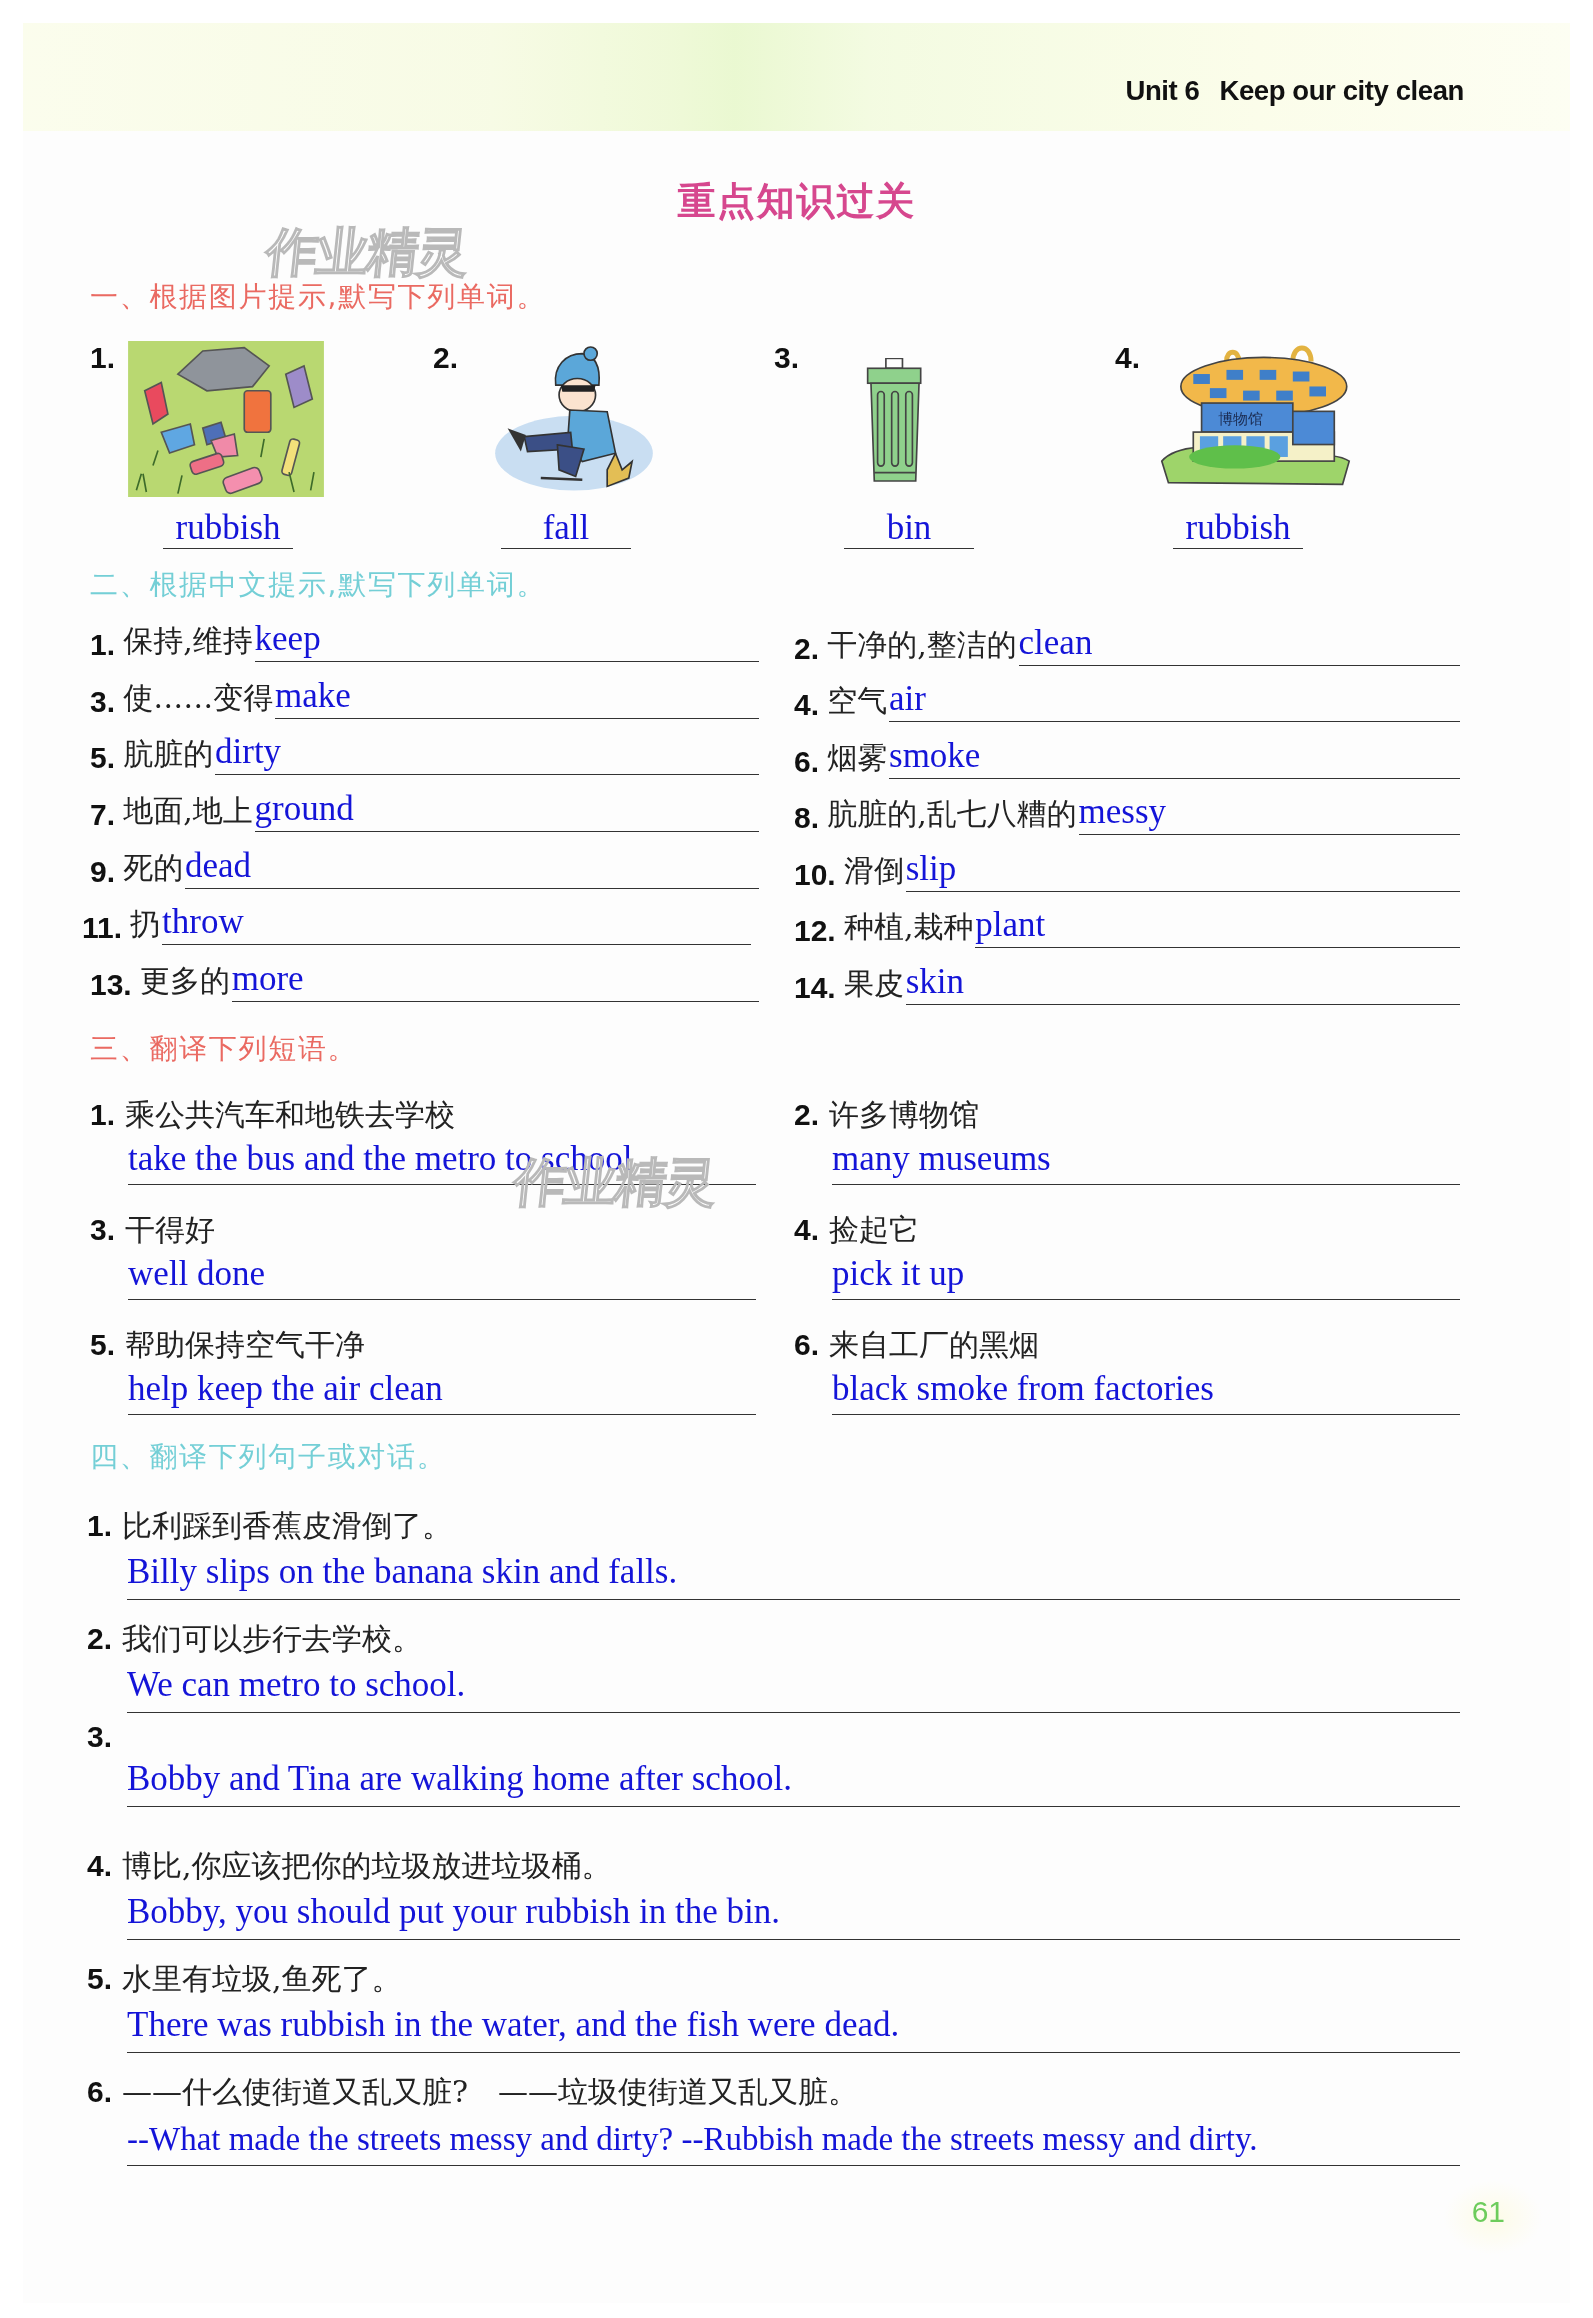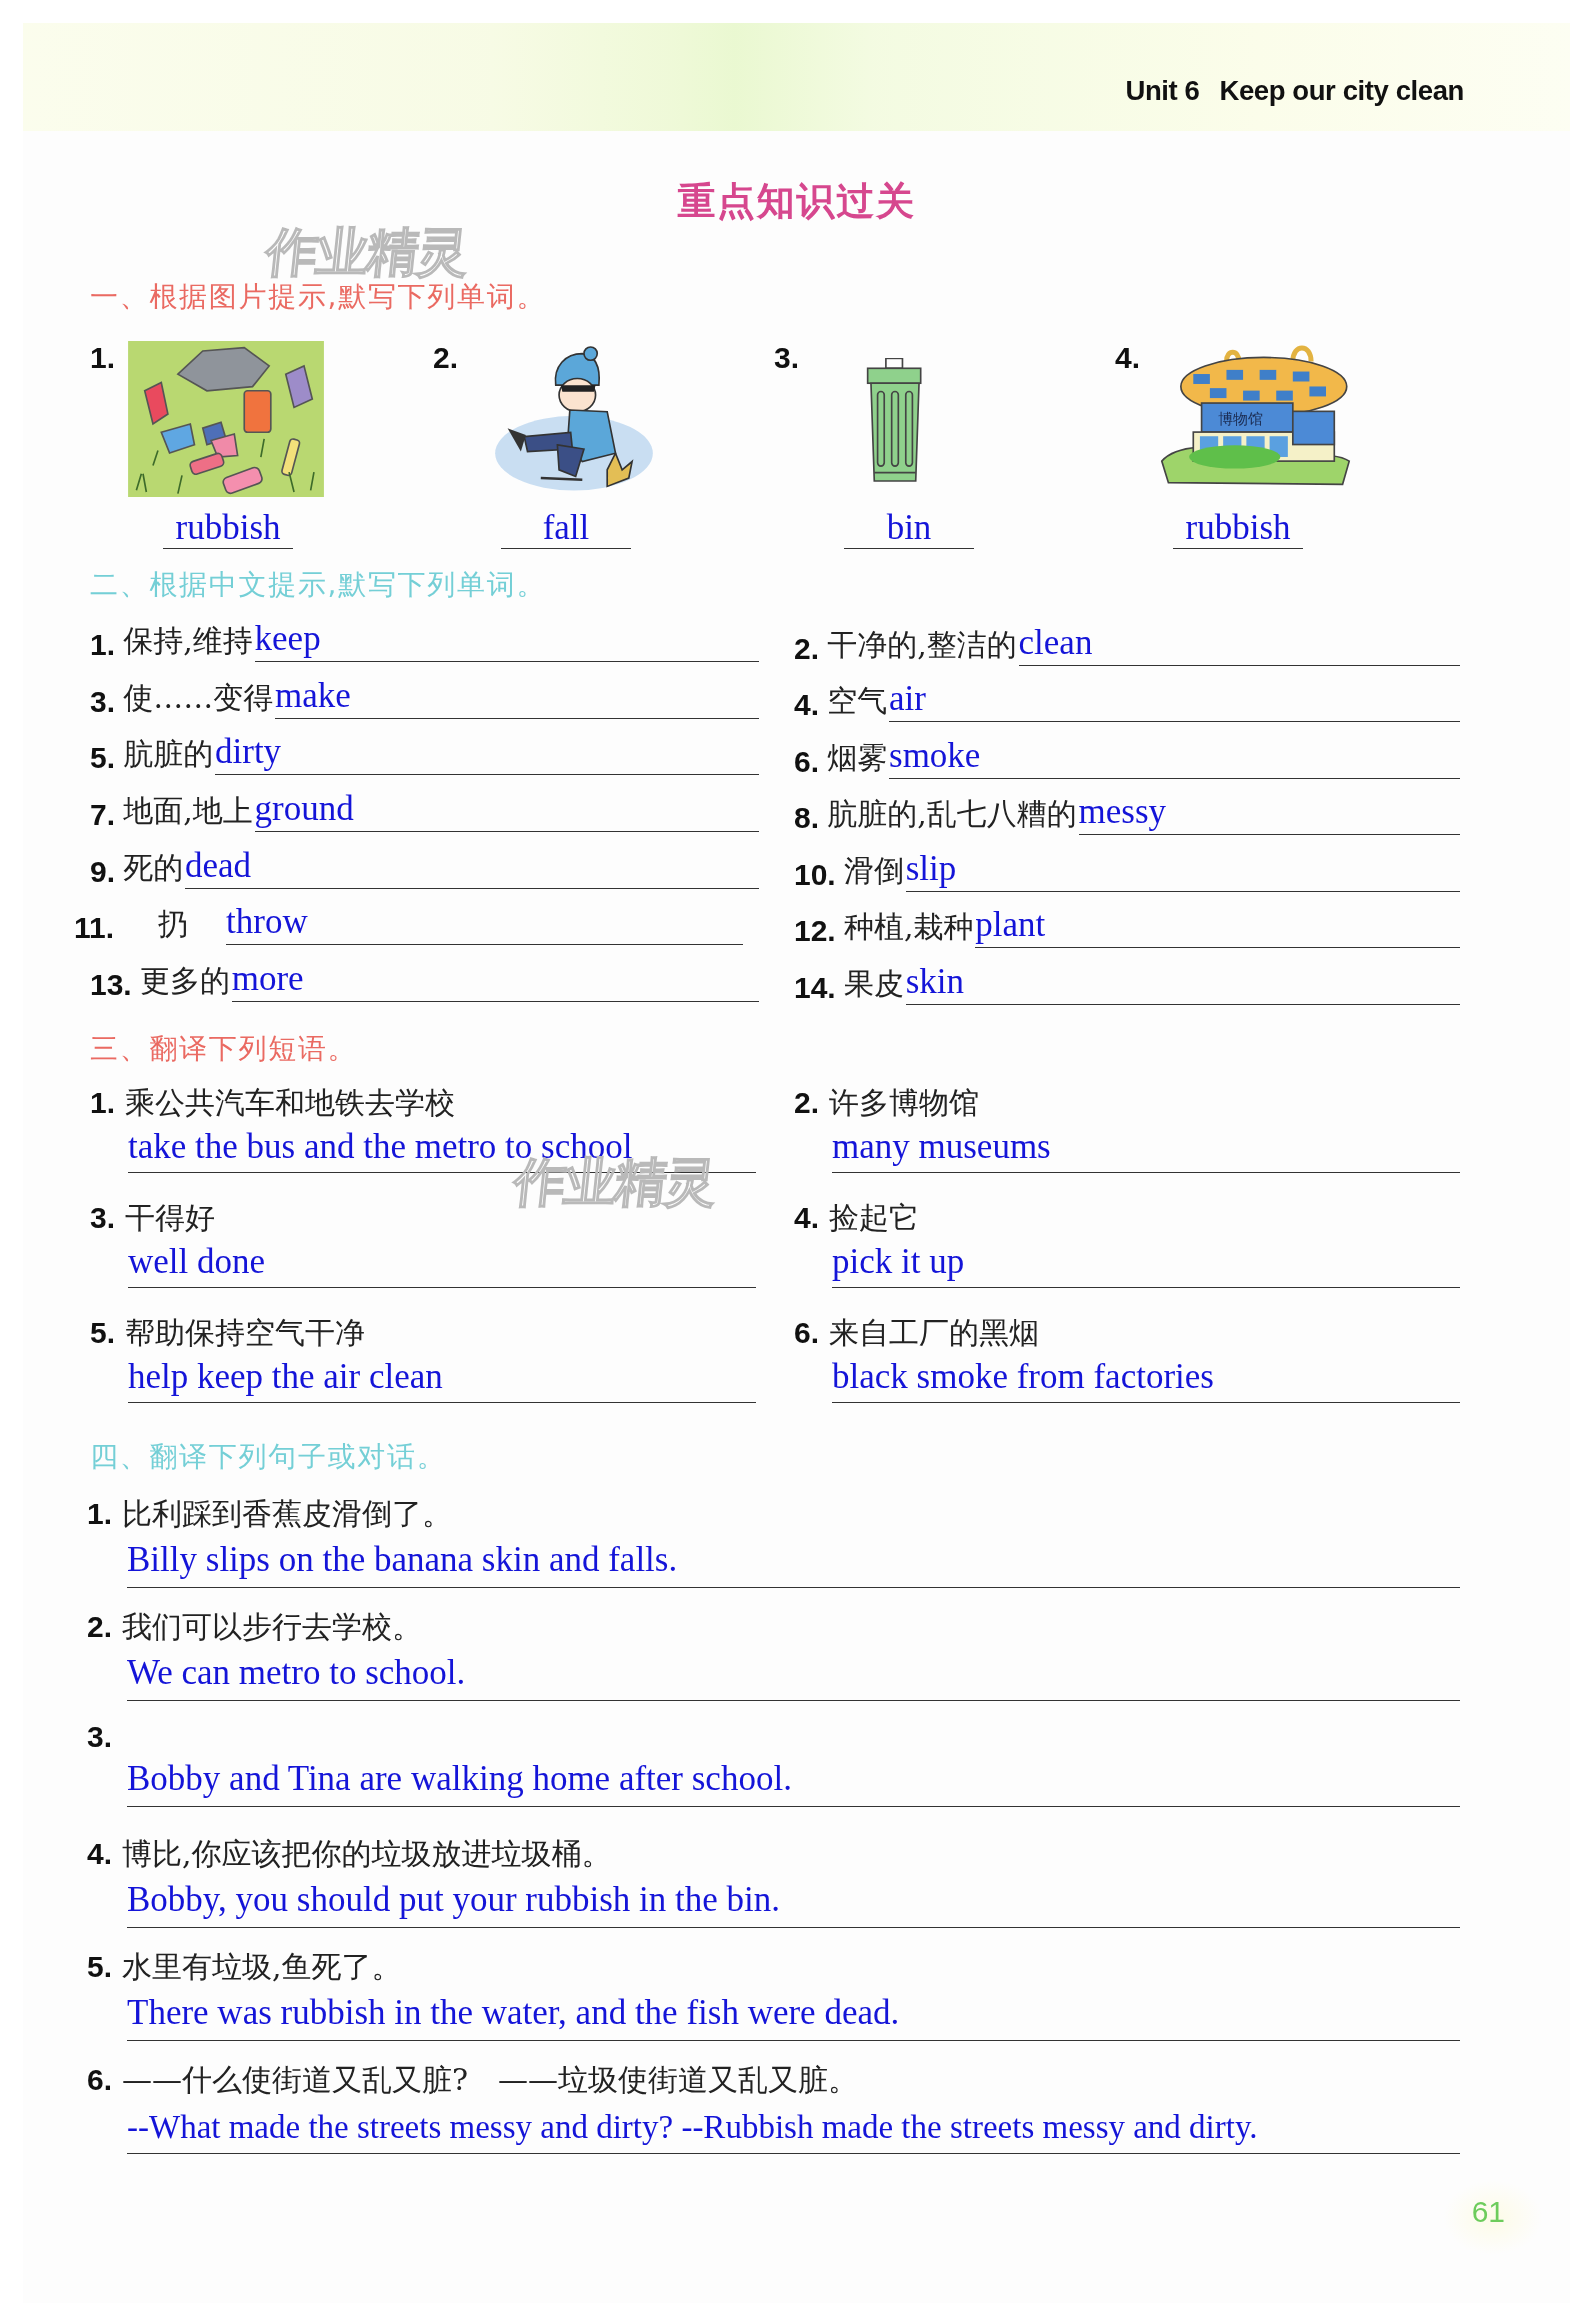--- a/index.html
+++ b/index.html
@@ -41,21 +41,21 @@
     .section-head {
       position: absolute; left: 90px;
       font-family: "DejaVu Sans", sans-serif; font-size: 28px; letter-spacing: 1.7px;
     }
     .sec-red { color: #ea6a62; }
     .sec-cyan { color: #74cfd6; }
     .num {
       font-family: "Liberation Sans", "DejaVu Sans", sans-serif; font-weight: bold;
       color: #111; font-size: 30px;
     }
-    .cn { font-family: "DejaVu Serif", serif; font-size: 30px; color: #222; }
+    .cn { font-family: "DejaVu Serif", serif; font-size: 30px; color: #222; margin-top: 12px; }
     .ans {
       font-family: "Liberation Serif", "DejaVu Serif", serif;
       color: #1414d8; font-size: 35px;
     }
     
     .pic-item { position: absolute; top: 333px; width: 349px; height: 241px; }
     .pic-item .num { position: absolute; left: 0; top: 8.3px; }
     .pic { position: absolute; }
     .pic-answer {
       position: absolute; top: 175px; text-align: center;
@@ -284,21 +284,21 @@
     </span>
   </div>
 <div class="word-row" style="left:794px; top:842px; width:666px;">
     <span class="num">10.</span>
     <span class="cn">滑倒</span>
     <span class="blank">
       <span class="ans">slip</span>
     </span>
   </div>
 
-<div class="word-row" style="left:74px; top:895px; width:669px;gap:36px;">
+<div class="word-row" style="left:82px; top:895px; width:669px;">
     <span class="num">11.</span>
     <span class="cn">扔</span>
     <span class="blank">
       <span class="ans">throw</span>
     </span>
   </div>
 <div class="word-row" style="left:794px; top:898px; width:666px;">
     <span class="num">12.</span>
     <span class="cn">种植,栽种</span>
     <span class="blank">

